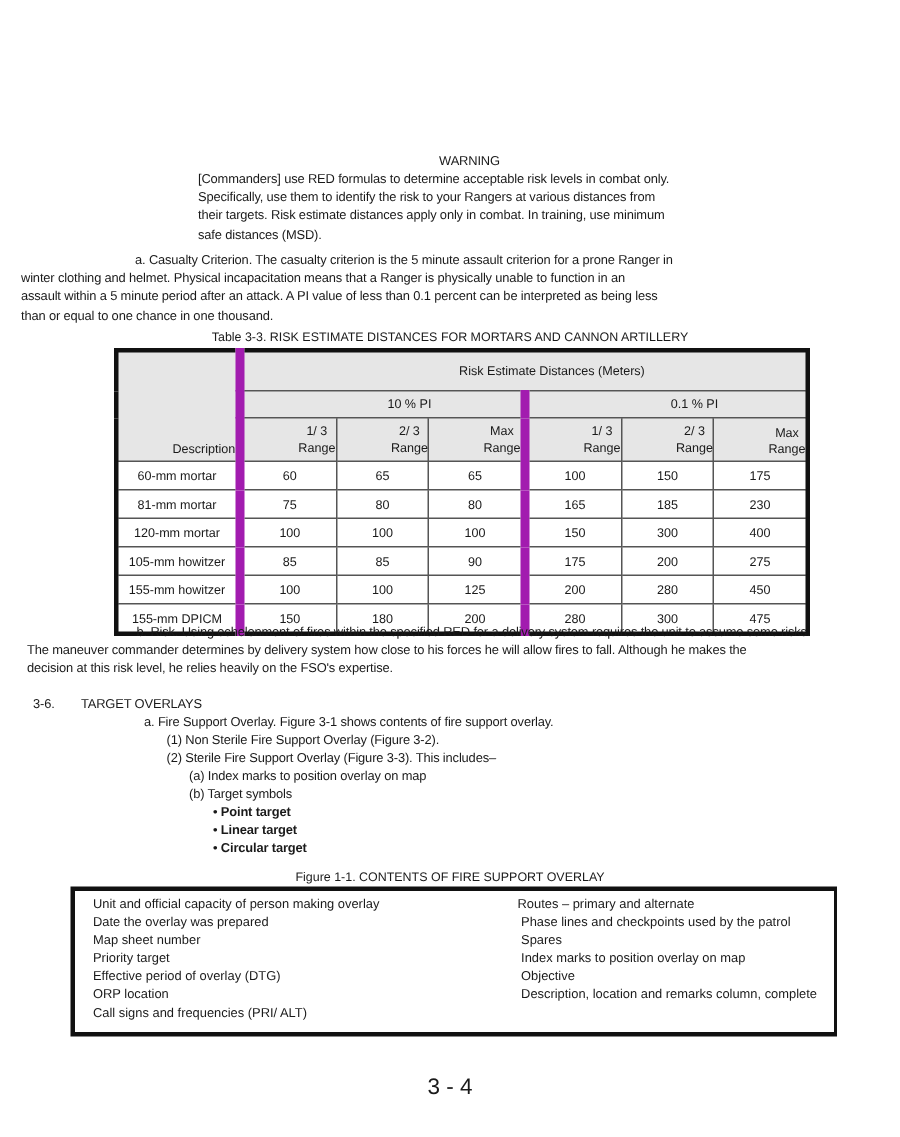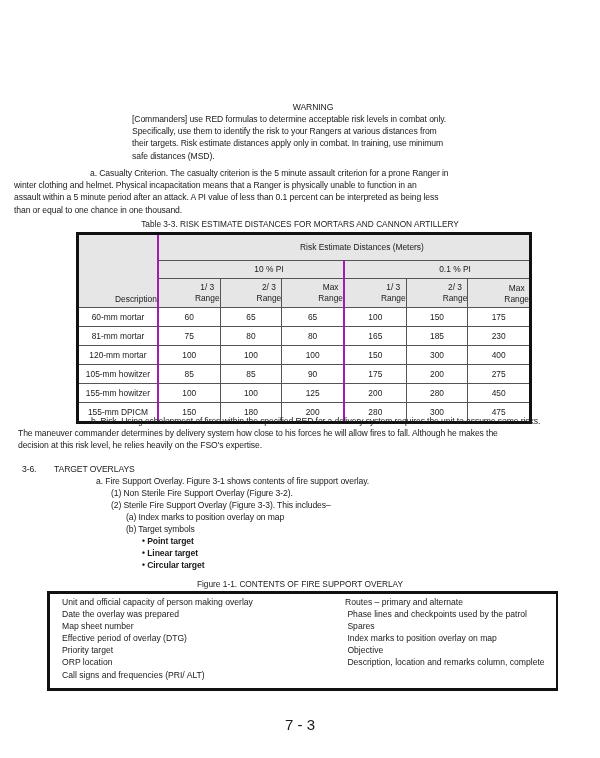--- a/index.html
+++ b/index.html
@@ -15,21 +15,21 @@
   table.risk { position:absolute; left:76px; top:232px; width:444px;
     border-collapse:collapse; border:3px solid #111; font-size:8.4px; line-height:11px; }
   table.risk td, table.risk th { border:1px solid #555; text-align:center;
     padding:0; font-weight:normal; }
   table.risk th { background:#e6e6e6;padding-left:36px; }
   table.risk tr.hdr1 th { height:25px; }
   table.risk tr.hdr2 th { height:17px; }
   table.risk tr.hdr3 th { height:26px; }
   table.risk th.desc { vertical-align:bottom; padding-bottom:2px; }
   table.risk td { height:18px; border-top:1.5px solid #222; }
-  table.risk .sep { border-right:2px solid #a21caf; }
+  table.risk .sep { border-right:6px solid #a21caf; }
   #para-b { left:18px; width:580px; top:415px; }
   #section-head { left:22px; top:463px; }
   #section-title { left:54px; top:463px; }
   .ind1 { left:96px; }
   .ind2 { left:111px; }
   .ind3 { left:126px; }
   .ind4 { left:142px;font-weight:bold; }
   #fig-caption { left:0; width:600px; top:579px; font-size:8.3px; }
   #fig-box { position:absolute; left:47px; top:591px; width:506px; height:94px;
     border:3px solid #111; border-right-width:2px; }
@@ -175,21 +175,21 @@
 <div class="abs txt ind4" style="top:535px">• Point target</div>
 <div class="abs txt ind4" style="top:547px">• Linear target</div>
 <div class="abs txt ind4" style="top:559px">• Circular target</div>
 
 <div class="abs center" id="fig-caption">Figure 1-1. CONTENTS OF FIRE SUPPORT OVERLAY</div>
 <div id="fig-box">
   <div class="fig-col fig-left" id="fig-left">
       <div>Unit and official capacity of person making overlay</div>
       <div>Date the overlay was prepared</div>
       <div>Map sheet number</div>
+      <div>Priority target</div>
       <div>Effective period of overlay (DTG)</div>
-      <div>Priority target</div>
       <div>ORP location</div>
       <div>Call signs and frequencies (PRI/ ALT)</div>
     </div>
   <div class="fig-col fig-right" id="fig-right" style="white-space:pre"><div>Routes – primary and alternate</div><div> Phase lines and checkpoints used by the patrol</div><div> Spares</div><div> Index marks to position overlay on map</div><div> Objective</div><div> Description, location and remarks column, complete</div></div>
 </div>
 
-<div class="abs" id="page-num">7 - 3</div>
+<div class="abs" id="page-num">3 - 4</div>
 
 </body></html>

